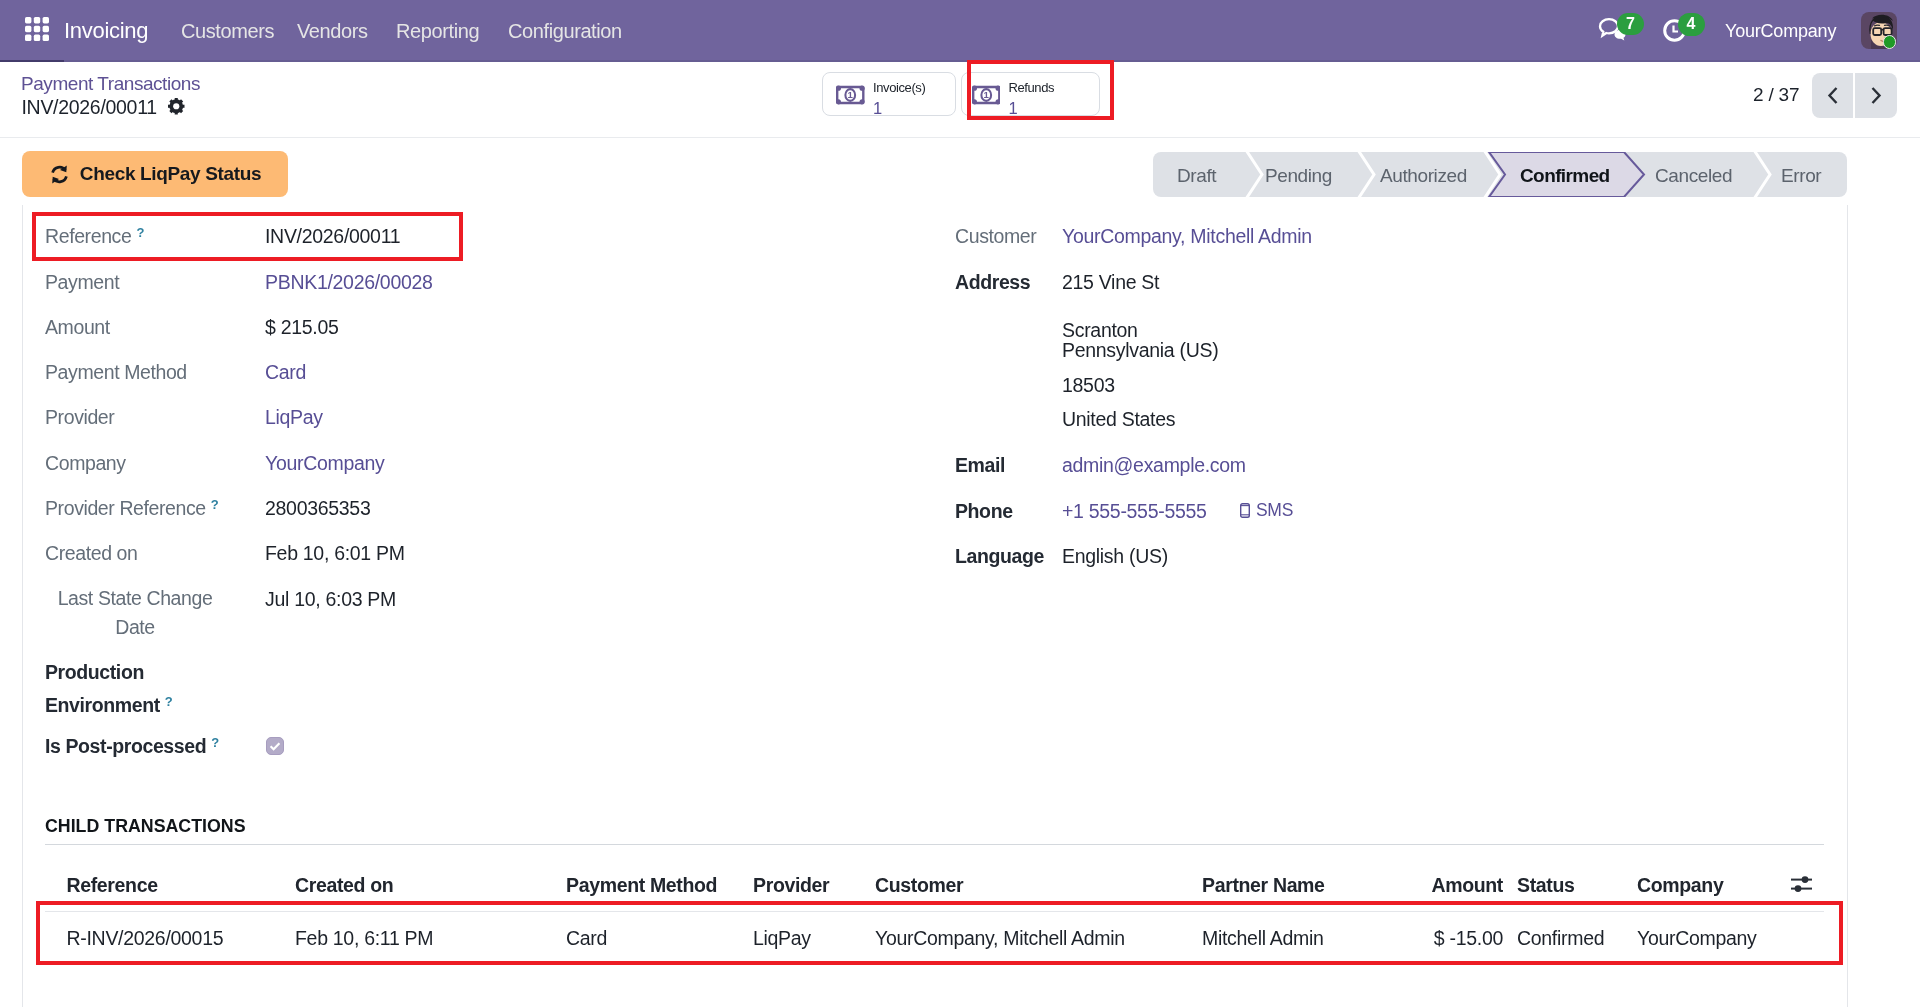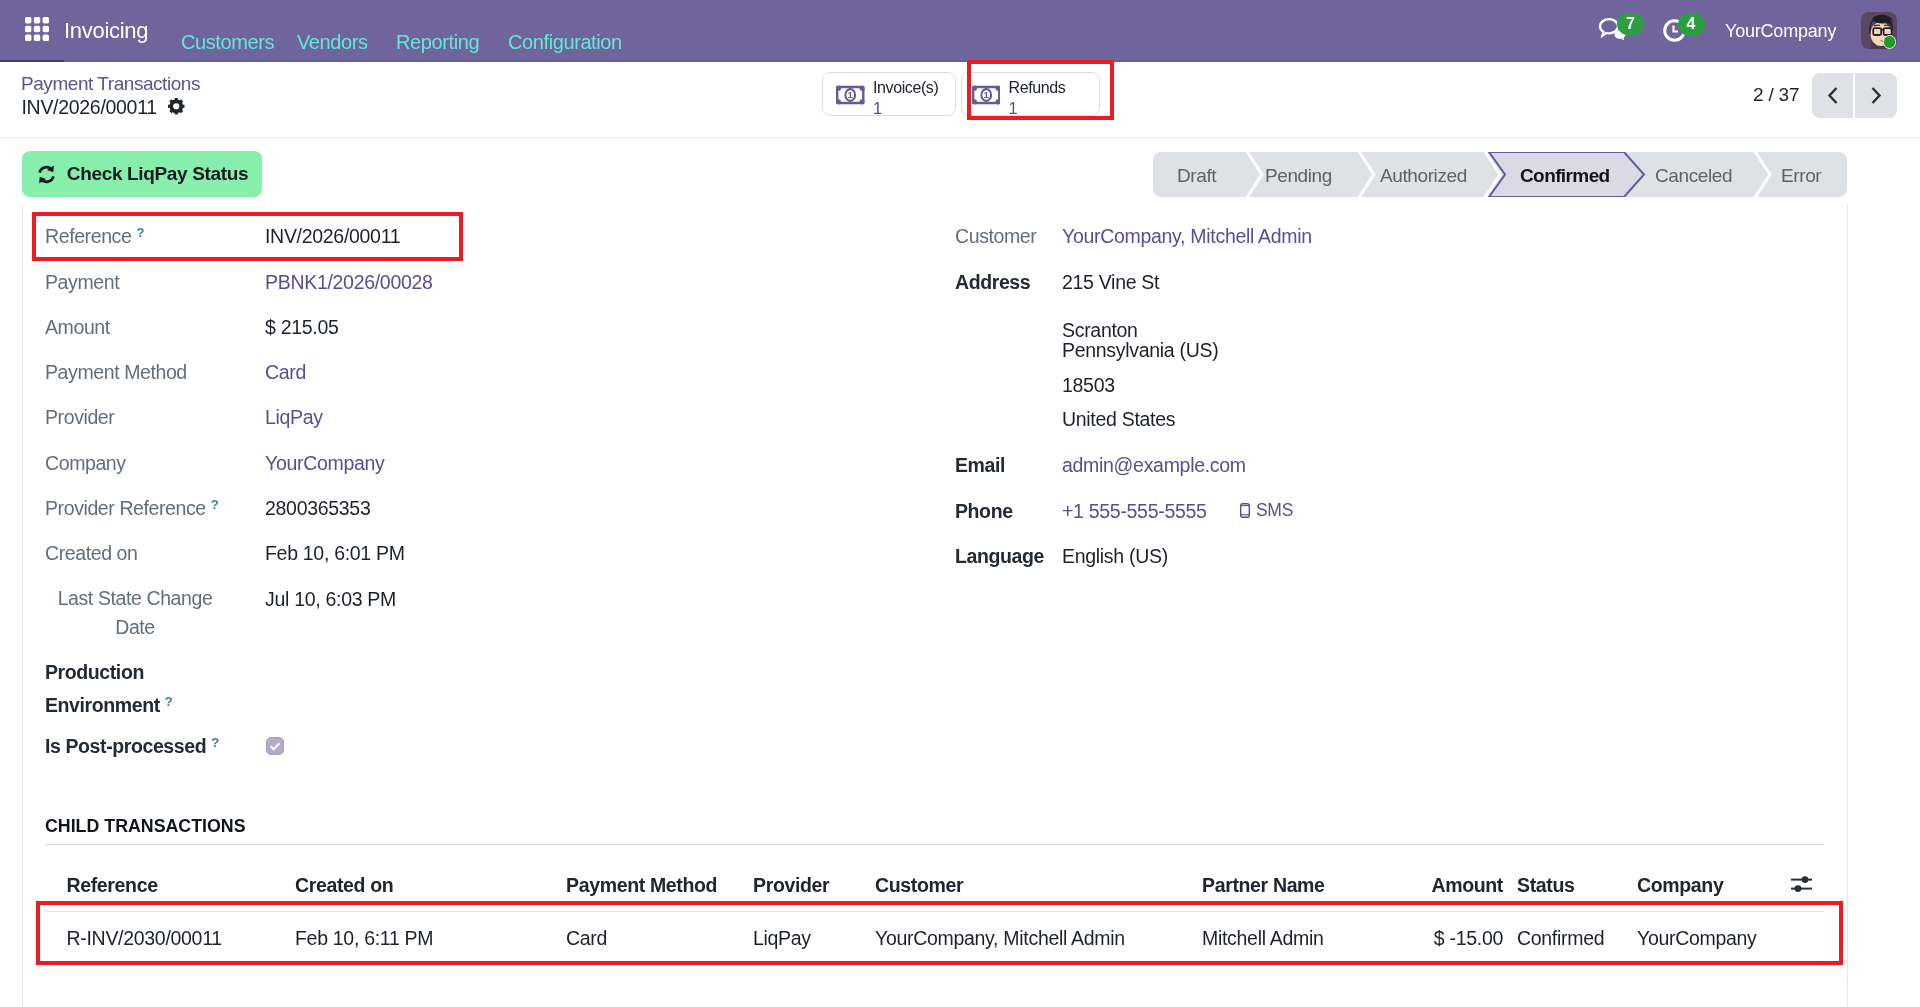--- a/index.html
+++ b/index.html
@@ -4,36 +4,36 @@
 <style>
 * { margin:0; padding:0; box-sizing:border-box; }
 html,body { width:1920px; height:1007px; overflow:hidden; background:#fff;
   font-family:"Liberation Sans", sans-serif; }
 #app { position:relative; width:1920px; height:1007px; }
 .abs { position:absolute; }
 
 #nav { position:absolute; left:0; top:0; width:1920px; height:62px; background:#70649D; }
 #nav .brand { position:absolute; left:64px; top:0; height:62px; line-height:62px;
   color:#fff; font-size:22px; font-weight:400; letter-spacing:-0.3px; }
-#nav .menu { position:absolute; top:0; height:76px; line-height:62px; color:#5eead4;
-  font-size:20px; letter-spacing:-0.4px;margin-top:11px; }
+#nav .menu { position:absolute; top:0; height:76px; line-height:62px; color:#e5e5e5;
+  font-size:20px; letter-spacing:-0.4px; }
 
 .bc1 { position:absolute; left:21px; top:73px; font-size:19px; letter-spacing:-0.45px; color:#5e5194; }
 .bc2 { position:absolute; left:21.5px; top:96px; font-size:19.5px; letter-spacing:-0.3px; color:#1c222b; }
 
 .statbtn { position:absolute; top:72px; height:44px; background:#fff;
   border:1px solid #d9dde3; border-radius:8px; }
-.statbtn .txt1 { position:absolute; font-size:16px; letter-spacing:-0.4px; color:#20252d; line-height:20px; top:5px; }
+.statbtn .txt1 { position:absolute; font-size:13px; letter-spacing:-0.4px; color:#20252d; line-height:20px; top:5px; }
 .statbtn .txt2 { position:absolute; font-size:16.5px; color:#574E95; line-height:20px; top:25px; }
 
 .pagertxt { position:absolute; font-size:19px; letter-spacing:-0.2px; color:#1c222b; }
 .pagerbtn { position:absolute; top:73px; width:42px; height:45px; background:#dee1e6; }
 
-#checkbtn { position:absolute; left:22px; top:151px; width:240px; height:46px;
-  background:#86efac; border-radius:8px; color:#16191e; font-size:19px; font-weight:600;
+#checkbtn { position:absolute; left:22px; top:151px; width:266px; height:46px;
+  background:#fdba74; border-radius:8px; color:#16191e; font-size:19px; font-weight:600;
   letter-spacing:-0.35px; display:flex; align-items:center; justify-content:center; }
 
 #sheet-l { position:absolute; left:22px; top:205px; width:1px; height:802px; background:#e4e6ea; }
 #sheet-r { position:absolute; left:1847px; top:205px; width:1px; height:802px; background:#e4e6ea; }
 .flabel { position:absolute; font-size:19.5px; letter-spacing:-0.4px; color:#646e79; white-space:nowrap;text-align:center; }
 .flabelb { position:absolute; font-size:19.5px; letter-spacing:-0.4px; color:#242a33; font-weight:600; white-space:nowrap; }
 .fval { position:absolute; font-size:19.5px; letter-spacing:-0.3px; color:#1d222a; white-space:nowrap; }
 .flink { position:absolute; font-size:19.5px; letter-spacing:-0.3px; color:#574E95; white-space:nowrap; }
 .sup { font-size:13px; font-weight:700; color:#2f81a0; vertical-align:6px; letter-spacing:0; }
 
@@ -260,21 +260,21 @@
 <div class="th" style="left:1517px;top:874px">Status</div>
 <div class="th" style="left:1637px;top:874px">Company</div>
 <svg class="abs" style="left:1791px;top:876px" width="21" height="17" viewBox="0 0 21 17">
   <g stroke="#2a2f37" stroke-width="2">
         <line x1="0" y1="3.6" x2="21" y2="3.6"></line>
         <line x1="0" y1="12.6" x2="21" y2="12.6"></line>
       </g>
   <circle cx="14" cy="3.6" r="3.4" fill="#2a2f37"></circle>
       <circle cx="7" cy="12.6" r="3.4" fill="#2a2f37"></circle>
 </svg>
-<div class="td" style="left:66.5px;top:927px">R-INV/2030/00011</div>
+<div class="td" style="left:66.5px;top:927px">R-INV/2026/00015</div>
 <div class="td" style="left:295px;top:927px">Feb 10, 6:11 PM</div>
 <div class="td" style="left:566px;top:927px">Card</div>
 <div class="td" style="left:753px;top:927px">LiqPay</div>
 <div class="td" style="left:875px;top:927px">YourCompany, Mitchell Admin</div>
 <div class="td" style="left:1202px;top:927px">Mitchell Admin</div>
 <div class="td" style="left:1360px;top:927px;width:143px;text-align:right">$ -15.00</div>
 <div class="td" style="left:1517px;top:927px">Confirmed</div>
 <div class="td" style="left:1637px;top:927px">YourCompany</div>
 
 <div class="redbox" style="left:967px;top:60px;width:146.5px;height:60px"></div>

